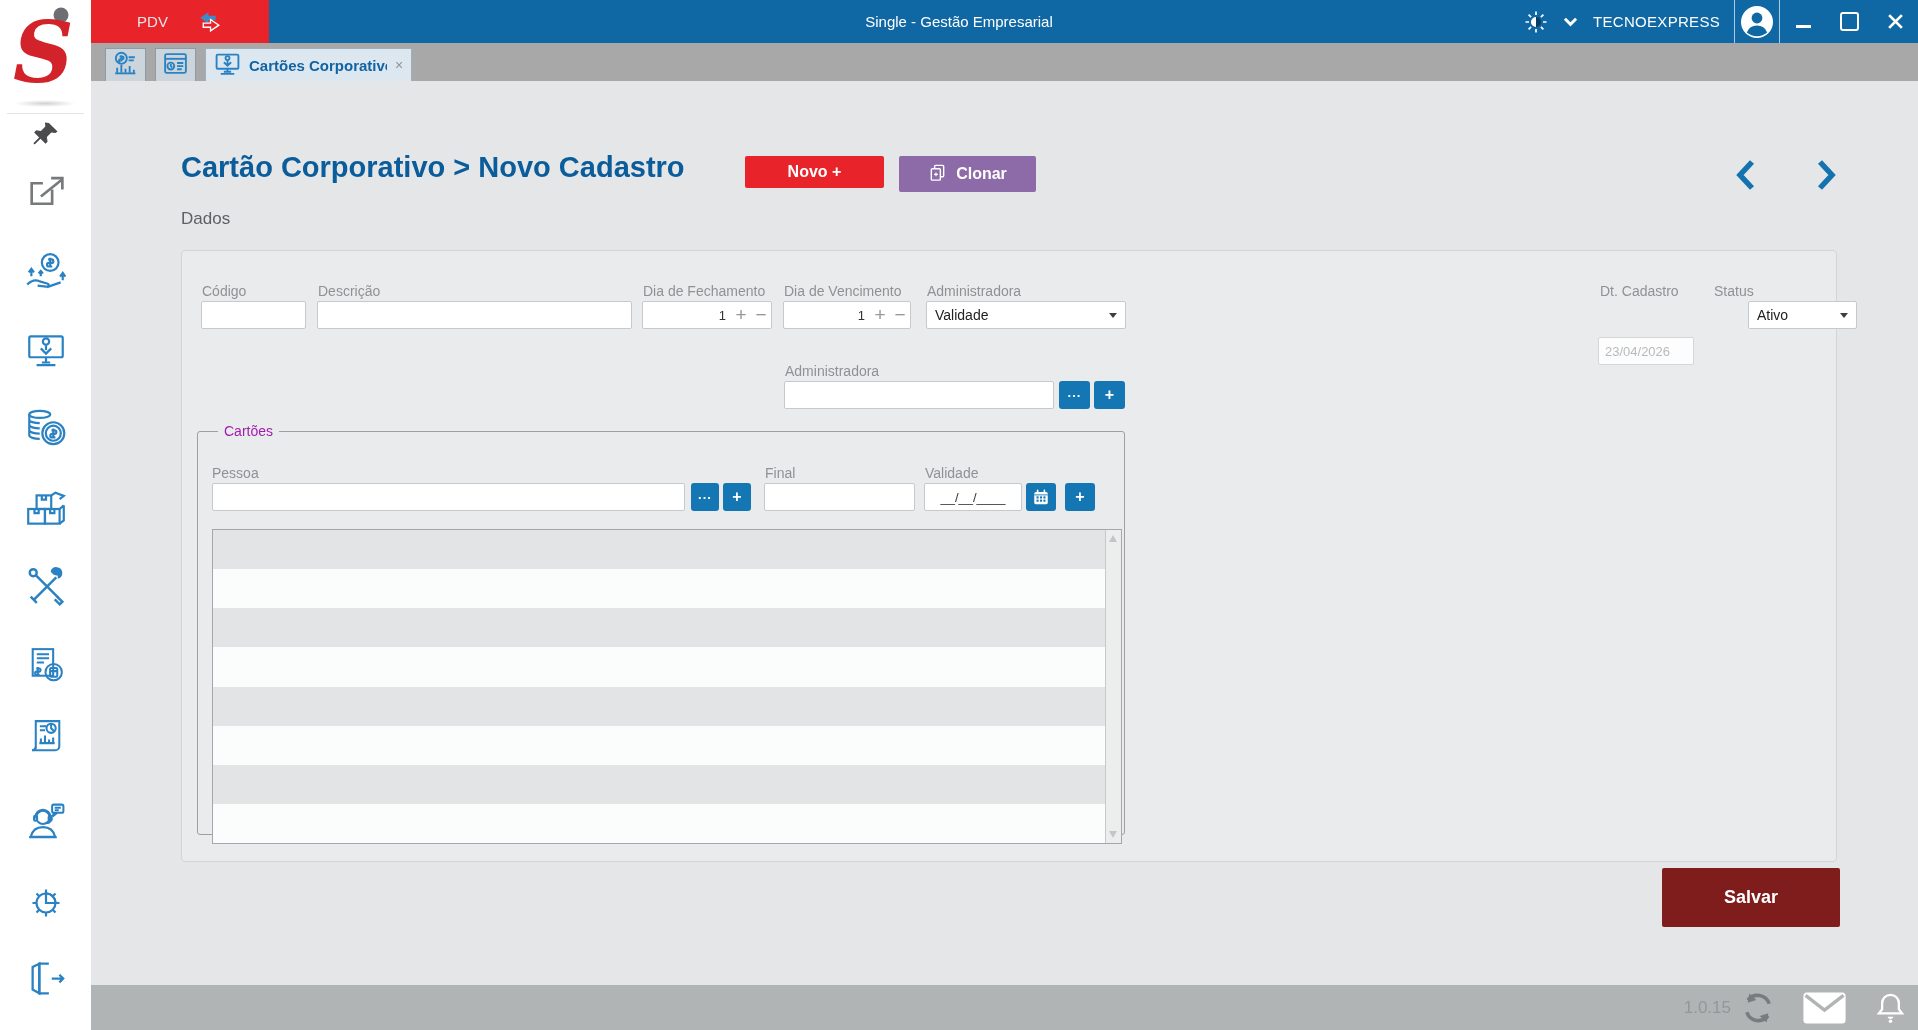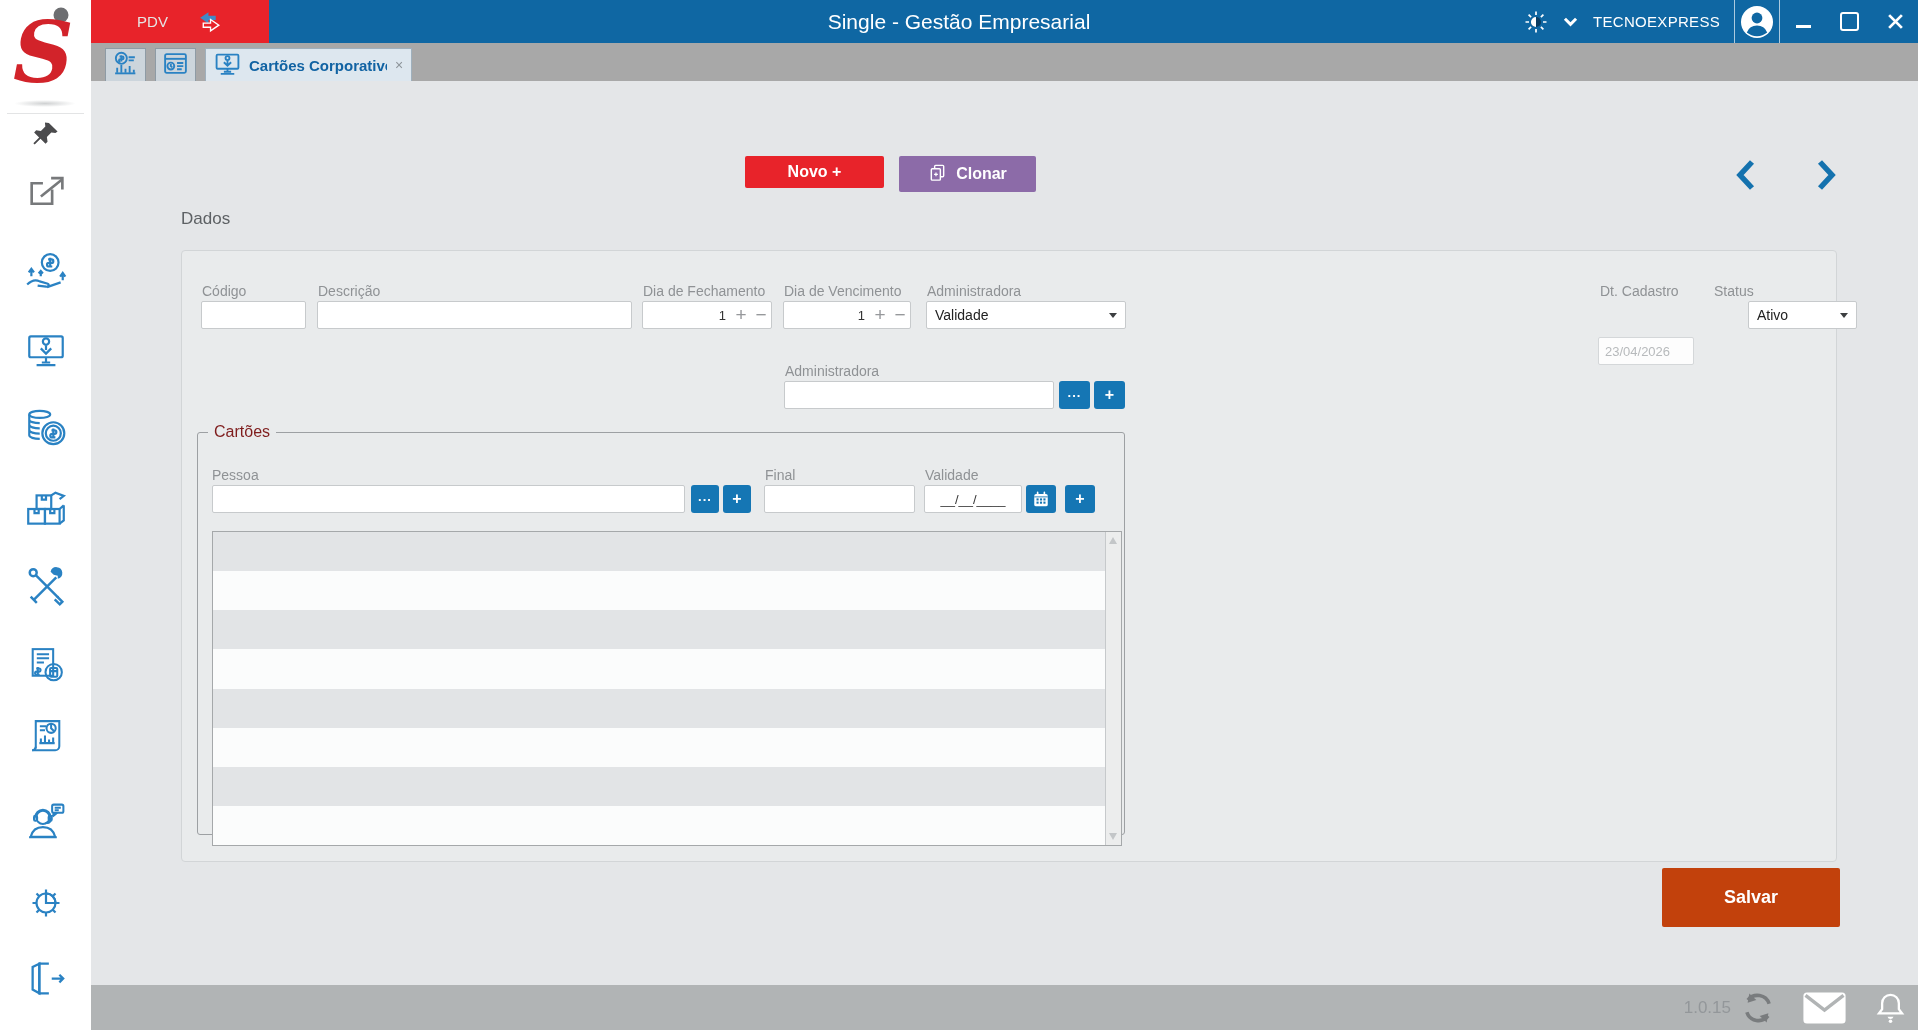--- a/index.html
+++ b/index.html
@@ -5,21 +5,21 @@
   html,body{margin:0;padding:0}
   body{width:1918px;height:1030px;position:relative;overflow:hidden;
        font-family:"Liberation Sans",sans-serif;background:#e4e6e8}
 
   
   #titlebar{position:absolute;left:91px;top:0;width:1827px;height:43px;background:#0f67a3}
   #pdv{position:absolute;left:0;top:0;width:178px;height:43px;background:#e8232a;
        display:flex;align-items:center;justify-content:center;gap:28px;cursor:pointer}
   #pdv .pdv-lbl{color:#e5e5e5;font-size:15px}
   #apptitle{position:absolute;left:0;top:0;width:1918px;height:43px;line-height:43px;
-       text-align:center;color:#fff;font-size:21px;z-index:3;pointer-events:none}
+       text-align:center;color:#fff;font-size:15px;z-index:3;pointer-events:none}
   #tbright{position:absolute;right:0;top:0;height:43px;display:flex;align-items:center;z-index:4}
   #tbright .sep{width:1px;height:43px;background:rgba(255,255,255,.65)}
   #tbright .uname{color:#fff;font-size:15px;margin:0 14px 0 12px;letter-spacing:.3px}
   .tb-ic{display:flex;align-items:center;justify-content:center;cursor:pointer}
   #theme-ic{margin-right:14px}
   #chev-ic{margin-right:2px}
   .avatar-wrap{width:44px;display:flex;justify-content:center}
   .winbtn{width:46px;height:43px;display:flex;align-items:center;justify-content:center;cursor:pointer}
   .minbar{width:15px;height:3px;background:#fff;margin-top:10px}
   .maxbox{width:15px;height:15px;border:2.4px solid #fff;border-radius:3px}
@@ -70,38 +70,38 @@
        display:flex;align-items:center;box-sizing:border-box}
   .stp .val{flex:1;text-align:right;font-size:13px;color:#333;padding-right:5px}
   .stp .pm{width:20px;text-align:center;color:#96989b;font-size:19px;line-height:26px;cursor:pointer}
   .bluebtn{position:absolute;background:#1576b4;border:none;border-radius:3px;color:#fff;
        display:flex;align-items:center;justify-content:center;cursor:pointer;box-sizing:border-box}
   .bluebtn.dots{font-size:13px;font-weight:bold;letter-spacing:1px;padding-bottom:6px}
   .bluebtn.plus{font-size:16px;font-weight:bold}
 
   #cartoes-fs{position:absolute;left:15px;top:172px;width:928px;height:412px;border:1px solid #9da0a3;
        border-radius:3px;box-sizing:border-box;margin:0;padding:0}
-  #cartoes-fs legend{margin-left:10px;padding:0 6px;font-size:16px;color:#7f1d1d}
+  #cartoes-fs legend{margin-left:20px;padding:0 6px;font-size:14px;color:#a21caf}
   .fs-inner{position:relative;width:100%;height:100%}
   .fs-inner .fld-label,.fs-inner .inp,.fs-inner .bluebtn{position:absolute}
 
   #grid{position:absolute;left:14px;top:90px;width:910px;height:315px;border:1px solid #a5a8aa;
        background:#fff;box-sizing:border-box}
   #grid-rows{position:absolute;left:0;top:0;right:15px;bottom:0;display:flex;flex-direction:column}
   .grid-row{flex:1;background:#e2e4e6}
   .grid-row.alt{background:#fbfcfc}
   #grid-scroll{position:absolute;right:0;top:0;bottom:0;width:15px;background:#eceded;
        border-left:1px solid #c6c9cb;cursor:pointer}
   #grid-scroll .up,#grid-scroll .down{position:absolute;left:2.5px;width:0;height:0;
        border-left:4.5px solid transparent;border-right:4.5px solid transparent}
   #grid-scroll .up{top:5px;border-bottom:7px solid #c3c6c8}
   #grid-scroll .down{bottom:5px;border-top:7px solid #c3c6c8}
 
   #btn-voltar{position:absolute;left:1381px;top:787px;width:180px;height:59px;background:#e8232a;font-size:18px}
-  #btn-salvar{position:absolute;left:1571px;top:787px;width:178px;height:59px;background:#c2410c;font-size:18px}
+  #btn-salvar{position:absolute;left:1571px;top:787px;width:178px;height:59px;background:#7f1d1d;font-size:18px}
 
   
   #footer{position:absolute;left:91px;top:985px;width:1827px;height:45px;background:#b1b4b5;
        display:flex;align-items:center;justify-content:flex-end;padding-right:12px;box-sizing:border-box}
   #footer .version{color:#93979a;font-size:17px;margin-right:9px}
   #footer .f-ic{display:flex;align-items:center;justify-content:center;cursor:pointer}
   #refresh-ic{margin-right:26px}
   #mail-ic{margin-right:28px}
 </style>
 </head>
@@ -310,20 +310,21 @@
     <div class="side-icon" style="top:958px">
       <svg width="42" height="42" viewBox="0 0 44 44" fill="none" stroke="#2a82c3" stroke-width="2.4">
         <path d="M25 6h-10v31h10"></path>
         <path d="M15 6l-7 3.5V33l7 4z"></path>
         <path d="M28 21.5h12 M36 17.5l4 4-4 4"></path>
       </svg>
     </div>
   </aside>
 
   <main id="content">
+    <h1 id="pagetitle">Cartão Corporativo &gt; Novo Cadastro</h1>
     <button class="btn" id="btn-novo">Novo +</button>
     <button class="btn" id="btn-clonar">
       <span>
         <svg width="19" height="19" viewBox="0 0 20 20">
           <rect x="7" y="2.5" width="9.5" height="12" rx="1" fill="none" stroke="#fff" stroke-width="1.5"></rect>
           <rect x="3.5" y="6" width="9.5" height="12" rx="1" fill="#8c6ba8" stroke="#fff" stroke-width="1.5"></rect>
           <path d="M6.4 12h4 M8.4 10v4" stroke="#fff" stroke-width="1.3"></path>
         </svg>
       </span>
       <span>Clonar</span>

